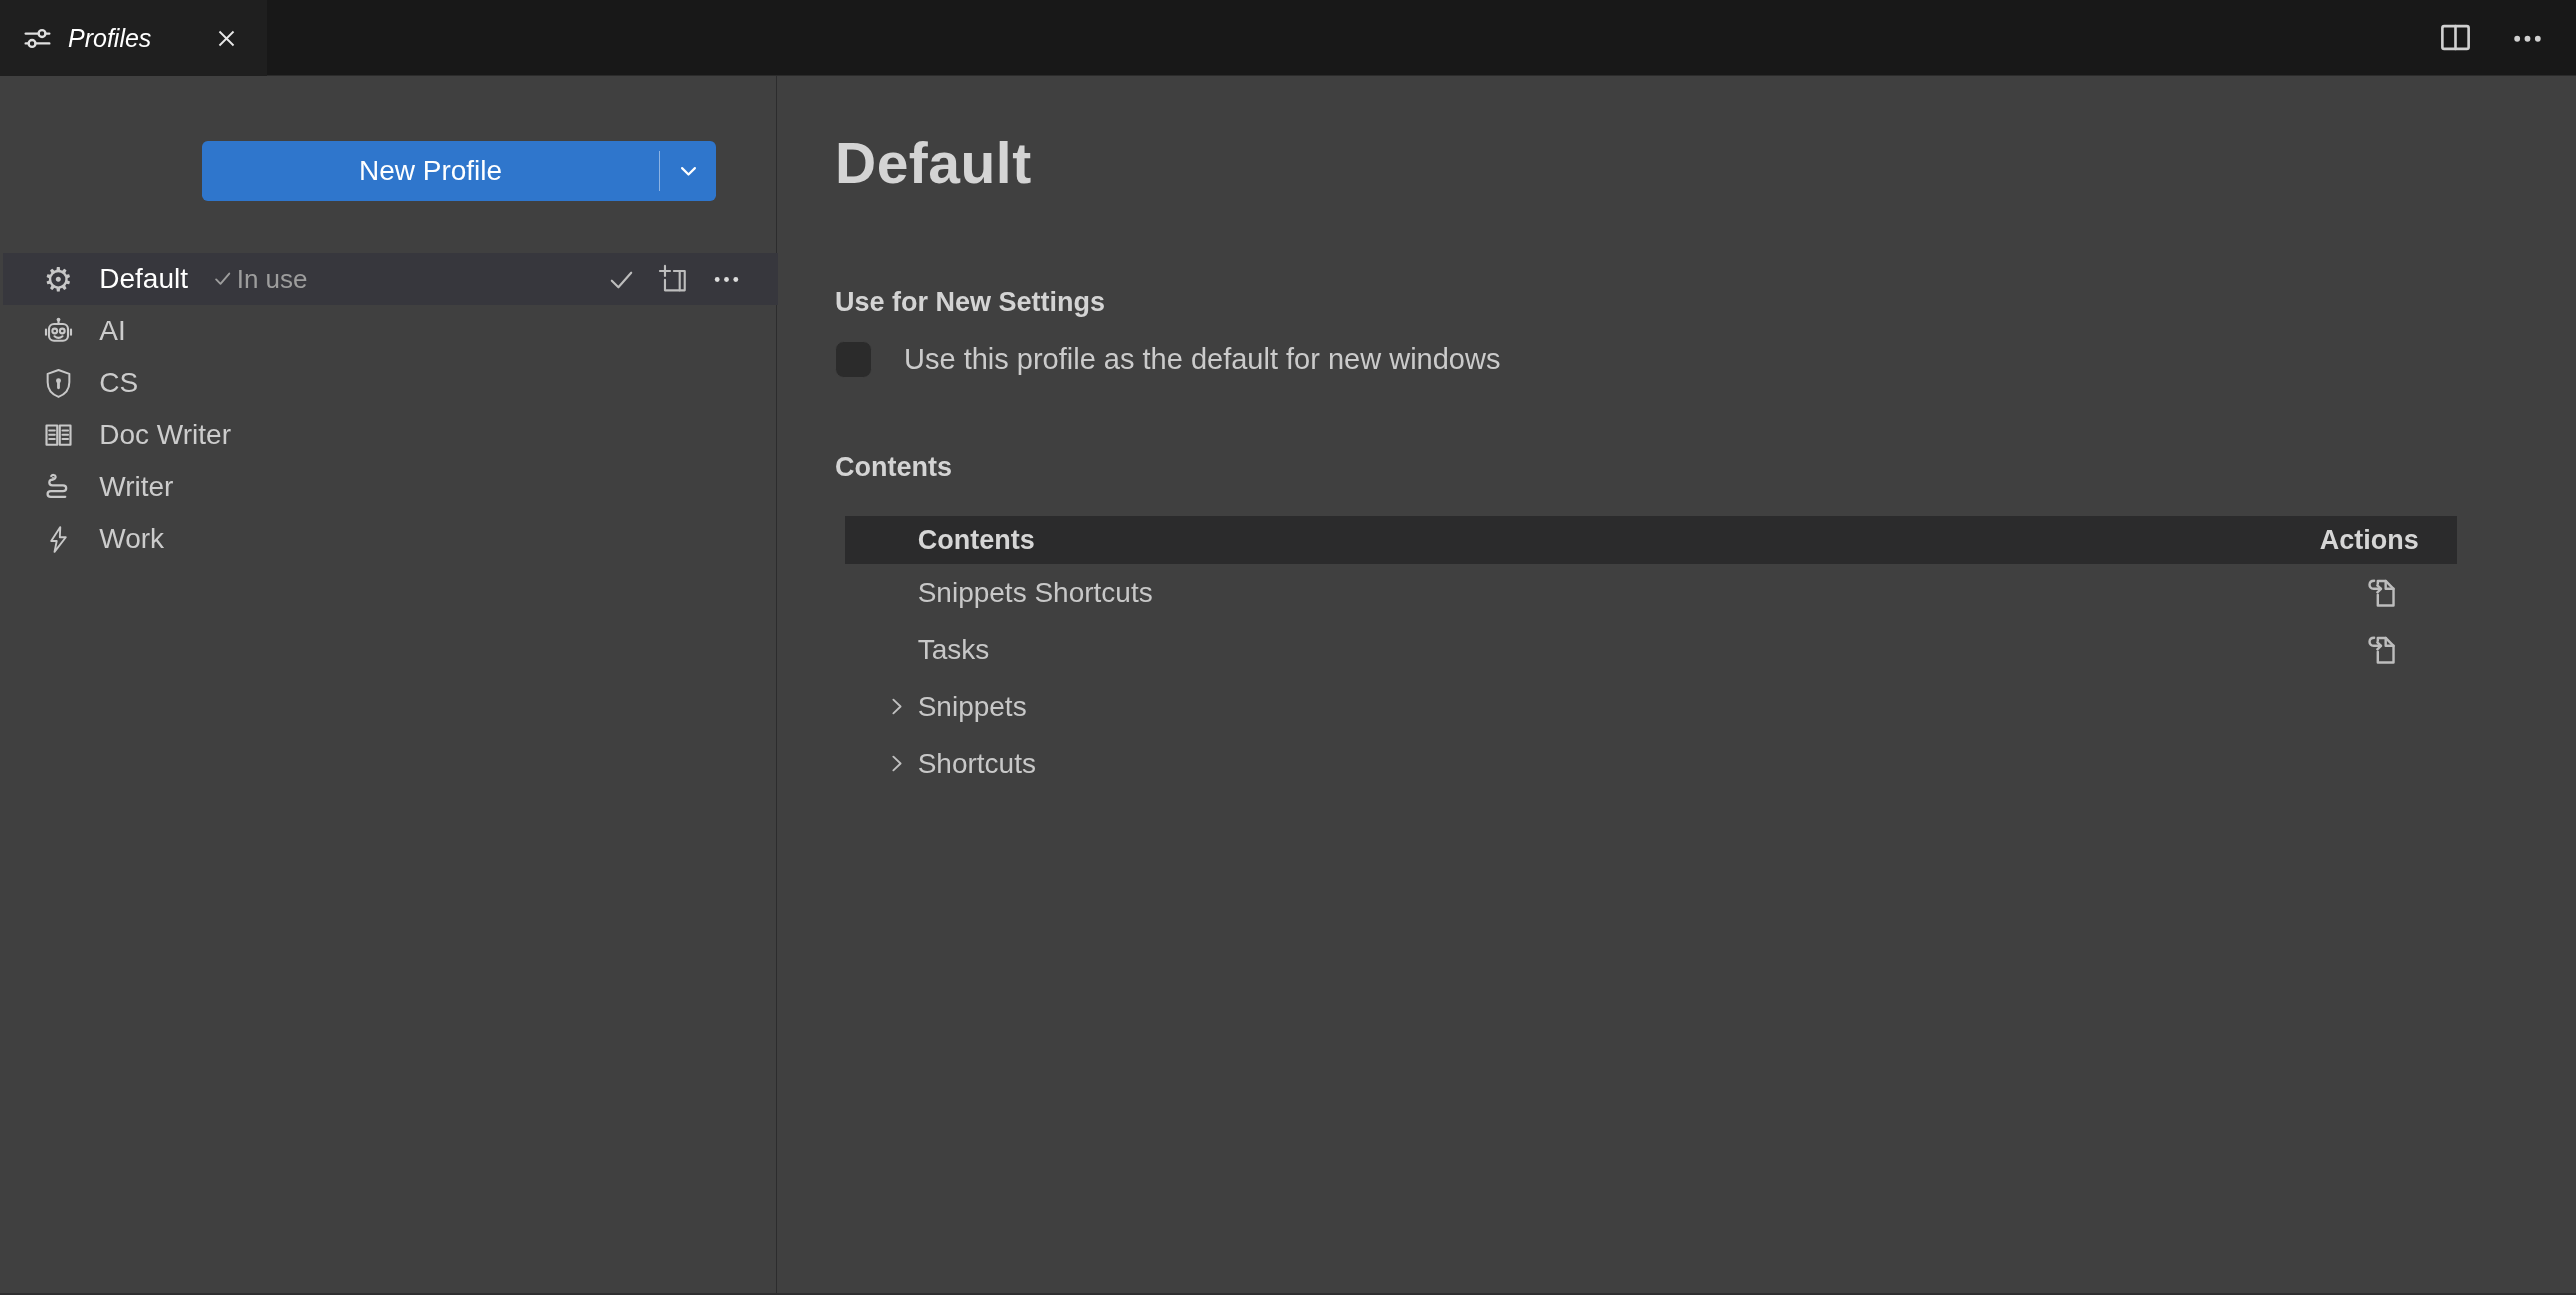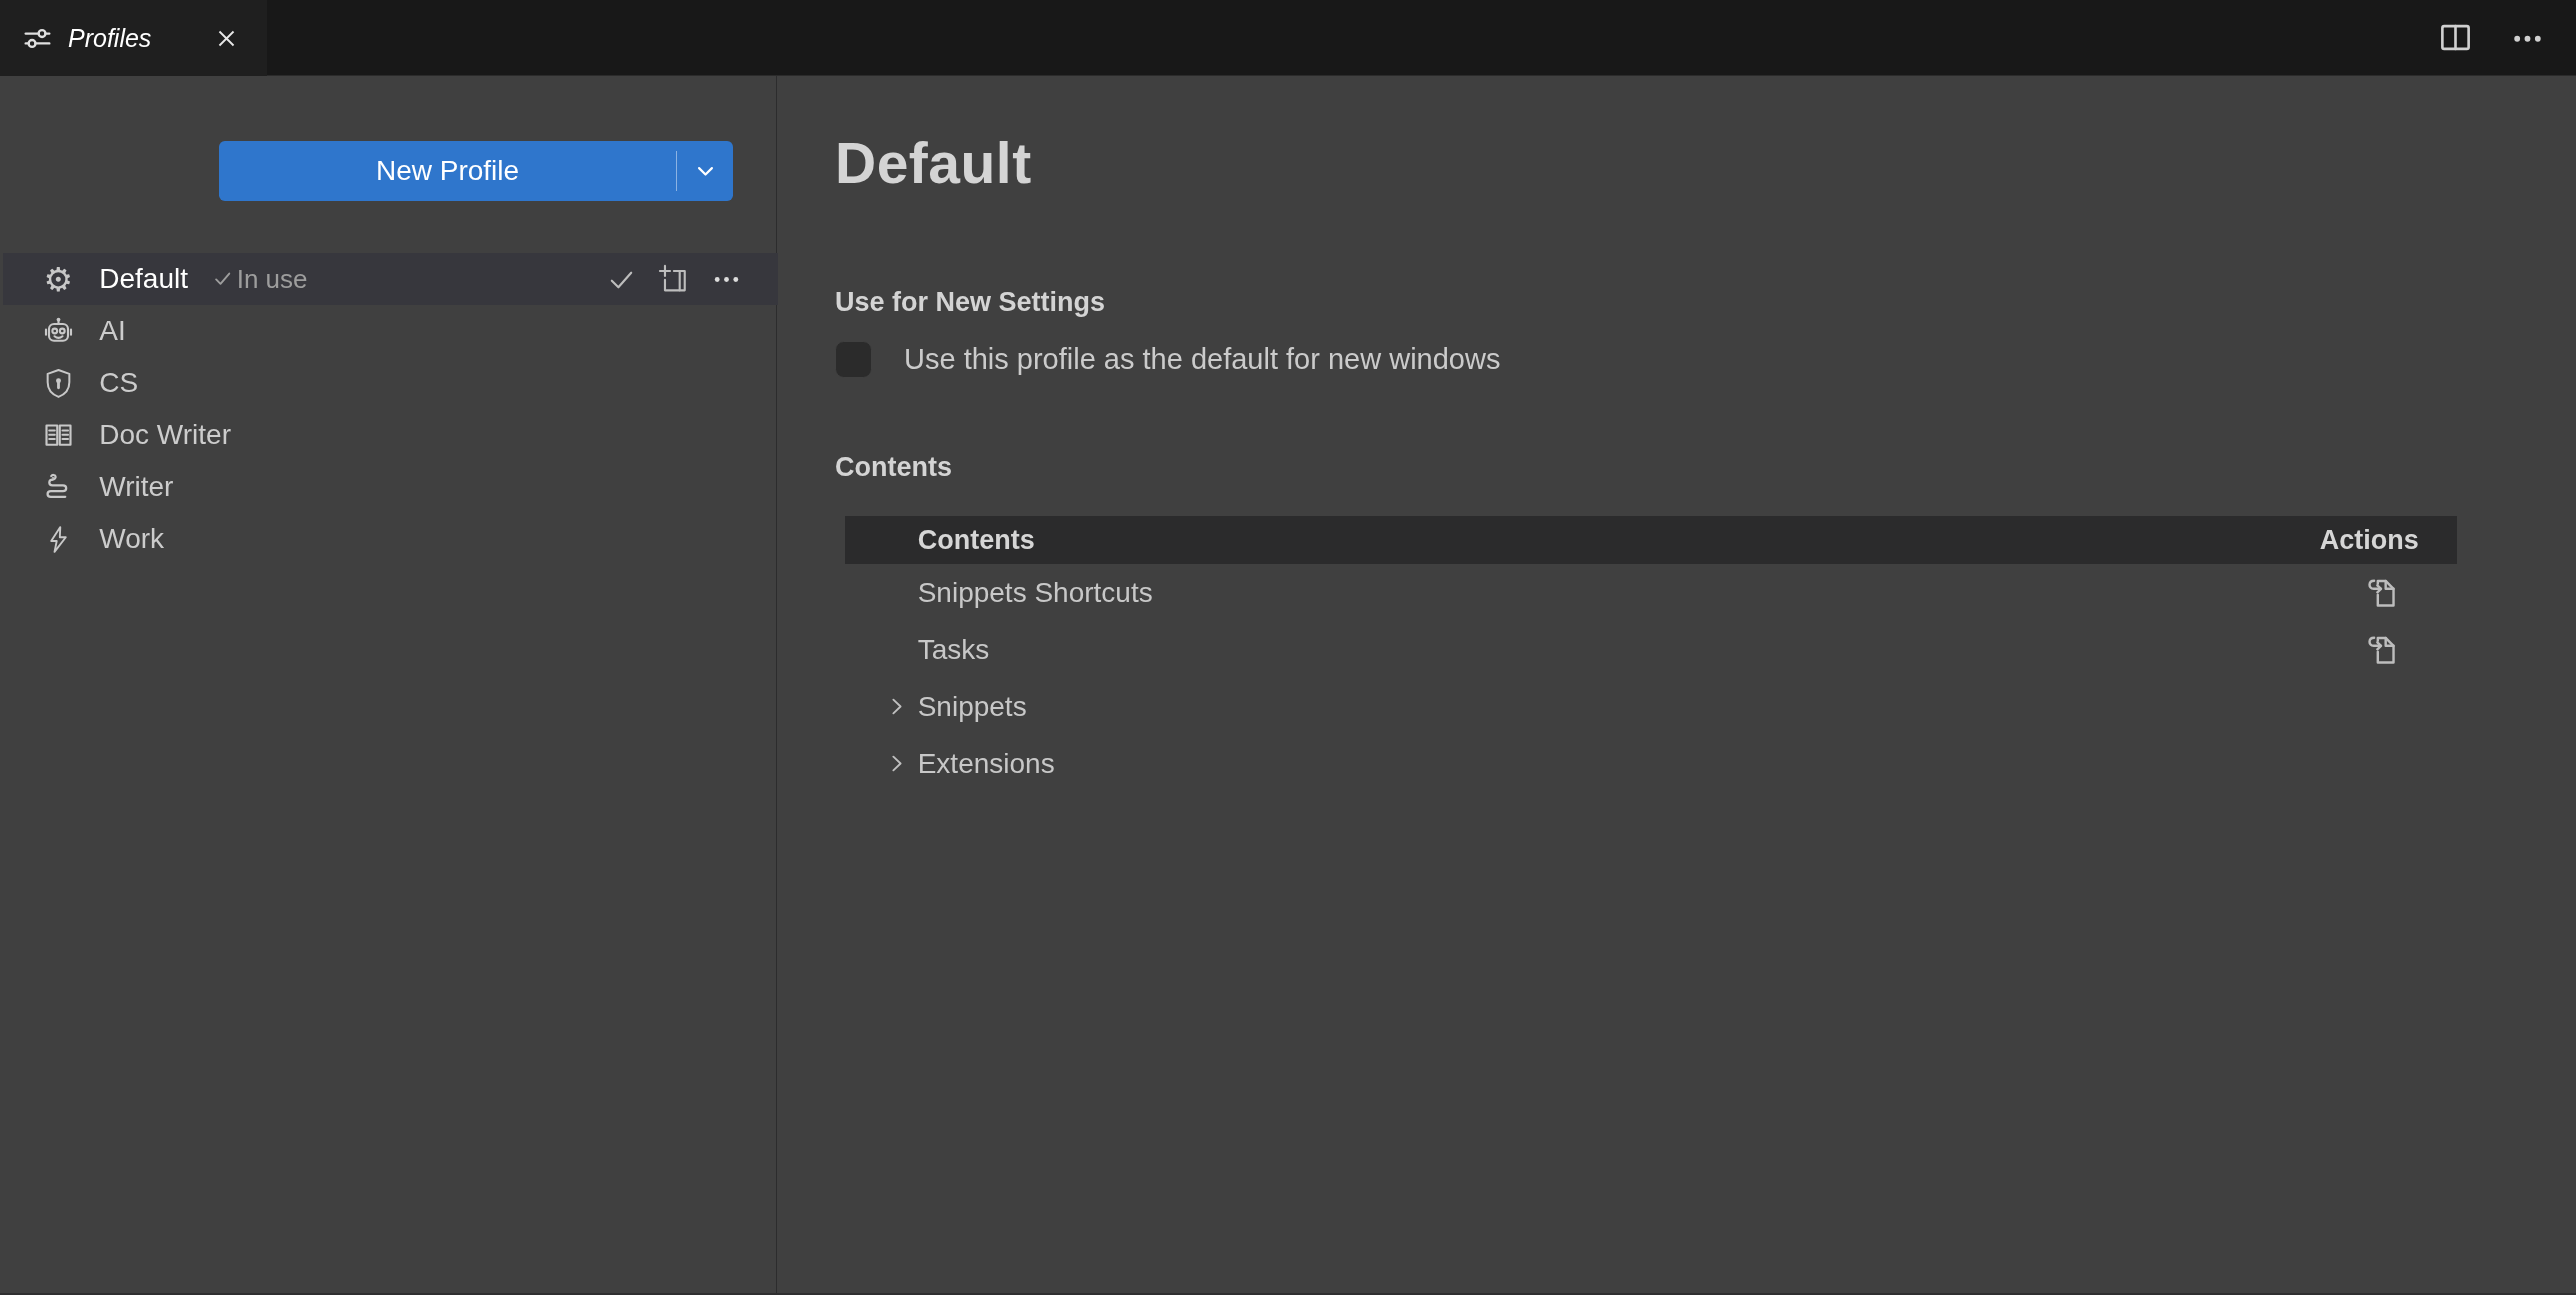--- a/index.html
+++ b/index.html
@@ -30,21 +30,21 @@
 
   
   .main { position:relative; display:flex; height:1217px; }
   .left {
     position:relative; width:777px; border-right:1.9px solid #2c2c2d; flex:none;
   }
   .right { flex:1; padding:0 0 0 58px; }
 
   
   .new-profile {
-    position:absolute; left:219px; top:65px; width:514px; height:60px;
+    position:absolute; left:202px; top:65px; width:514px; height:60px;
     background:#2f76cc; border-radius:5.8px; display:flex; align-items:stretch;
     color:#ffffff; cursor:pointer;
   }
   .np-label-zone { flex:1; display:flex; align-items:center; justify-content:center;
     font-size:28px; }
   .np-sep { width:1px; background:rgba(255,255,255,0.45); margin:9.7px 0; }
   .np-chevron { width:56px; display:flex; align-items:center; justify-content:center; }
 
   
   .profile-list { position:absolute; left:2.9px; top:177px; width:775px; list-style:none; }
@@ -336,21 +336,21 @@
         </div>
 
         <div class="trow">
           <span class="t-indent">
             <span>
               <svg width="25" height="25" viewBox="0 0 16 16">
                 <polyline points="6,3.6 10.6,8 6,12.4" class="icon-stroke" style="stroke:#c0c0c0;stroke-width:1.2"></polyline>
               </svg>
             </span>
           </span>
-          <span>Extensions</span>
+          <span>Shortcuts</span>
         </div>
 
       </div>
     </section>
   </div>
 
   <div class="bottom-line"></div>
 </div>
 
 

